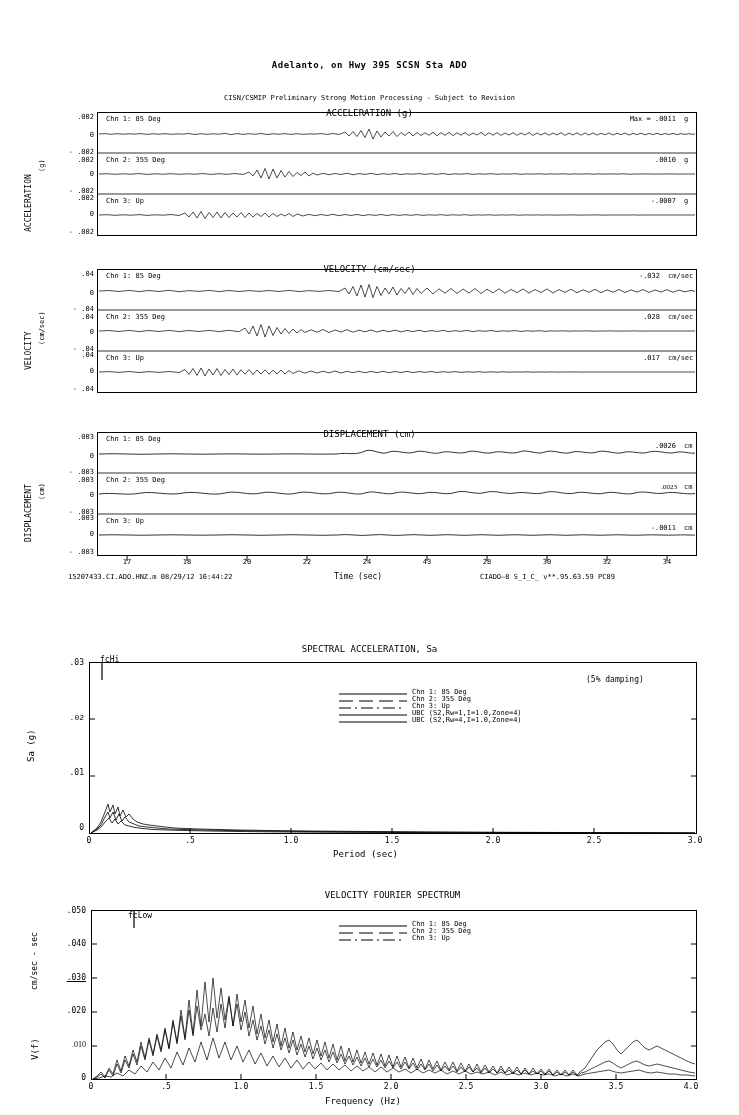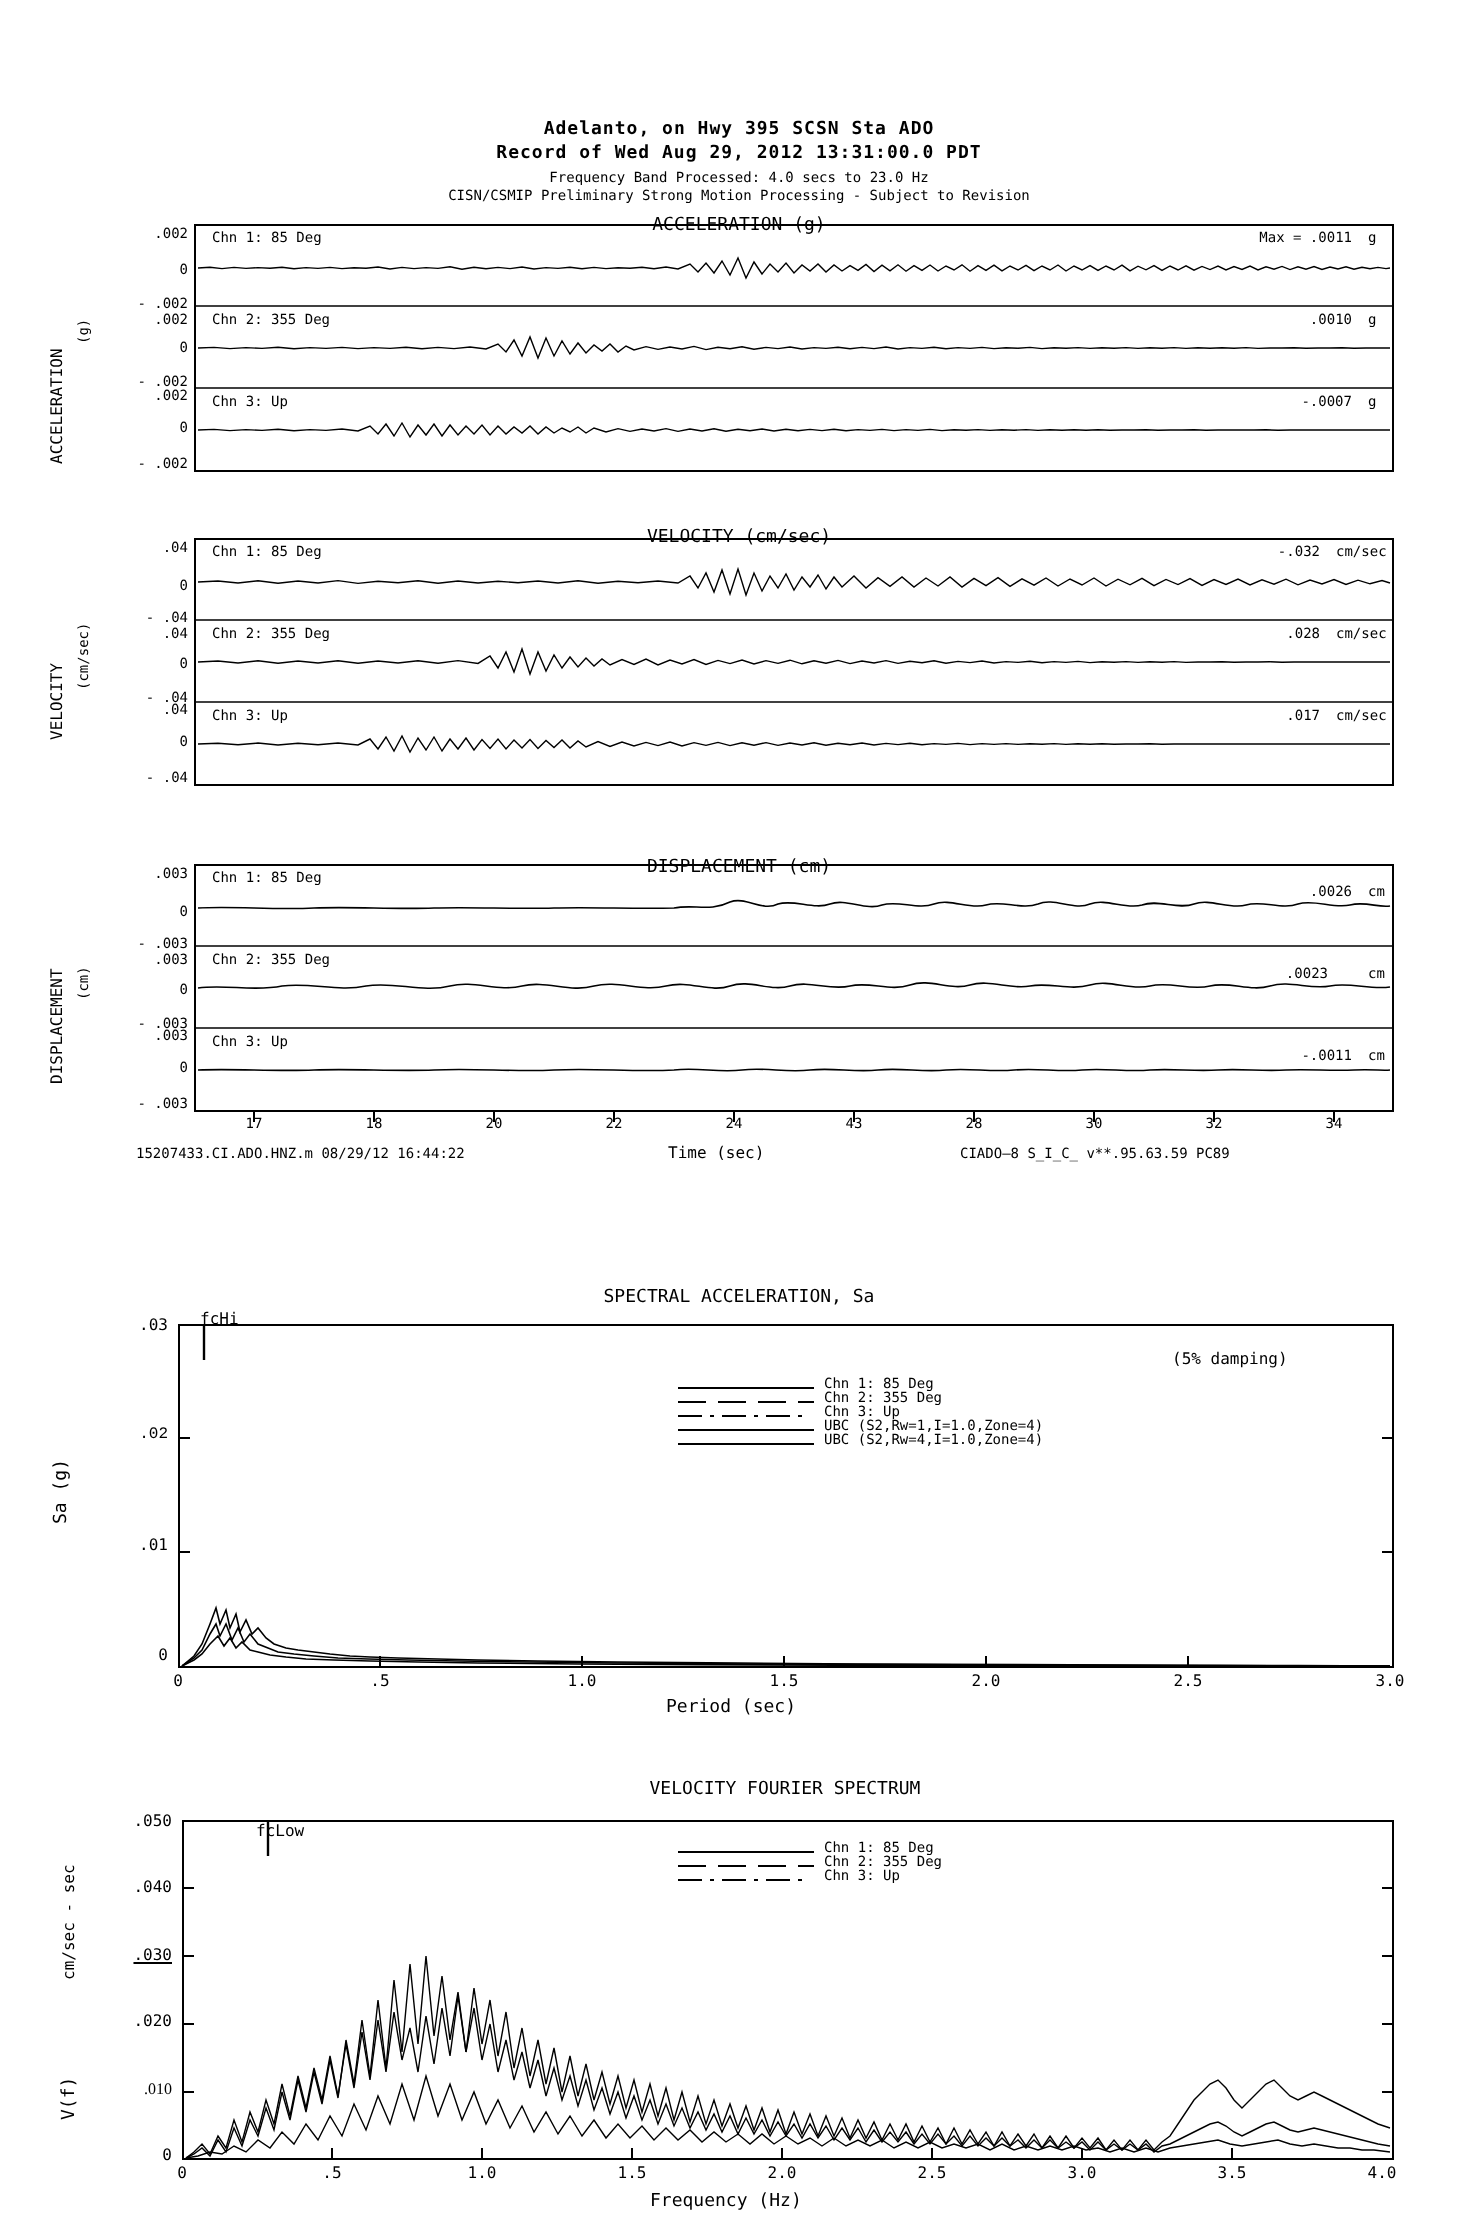--- a/index.html
+++ b/index.html
@@ -16,22 +16,20 @@
   .trace{fill:none;stroke:#000;stroke-width:0.7;}
   .trace2{fill:none;stroke:#000;stroke-width:0.8;}
   .legline{stroke:#000;stroke-width:1;}
 </style>
 </head>
 <body>
 
 <div class="page">
 
   <div class="abs ctr t9 bold" style="left:0;top:60px;width:739px;letter-spacing:0.5px;">Adelanto, on Hwy 395    SCSN Sta ADO</div>
-  <div class="abs ctr t9 bold" style="left:0;top:72px;width:739px;letter-spacing:0.5px;">Record of Wed Aug 29, 2012 13:31:00.0 PDT</div>
-  <div class="abs ctr t7" style="left:0;top:85px;width:739px;">Frequency Band Processed: 4.0 secs to 23.0 Hz</div>
   <div class="abs ctr t7" style="left:0;top:94px;width:739px;">CISN/CSMIP Preliminary Strong Motion Processing - Subject to Revision</div>
 
   <div class="abs ctr t9" style="left:0;top:108px;width:739px;">ACCELERATION (g)</div>
 
   <div class="abs rot t8" style="left:24px;top:232px;">ACCELERATION</div>
   <div class="abs rot t7" style="left:38px;top:172px;">(g)</div>
 
   <div class="abs t7" style="left:62px;top:113px;text-align:right;width:32px;">.002</div>
   <div class="abs t7" style="left:62px;top:131px;text-align:right;width:32px;">0</div>
   <div class="abs t7" style="left:56px;top:148px;text-align:right;width:38px;">- .002</div>
@@ -130,21 +128,21 @@
     <path class="trace2" d="M2,62 C16,60 30,64 44,61 C58,59 72,64 86,61 C100,58.5 114,64.5 128,61 C140,58 152,64 164,61 C176,58 188,64.5 200,61 C212,58 224,64 236,61 C248,58 258,64.5 268,61 C278,57.5 288,64 298,61 C308,58 318,63.5 328,61 C338,58.5 348,64 358,60.5 C368,57 378,63.5 388,60.5 C398,57.5 408,63 418,61 C428,59 438,63.5 448,60.5 C458,57.5 468,63.5 478,61 C488,58.5 498,63.5 508,61 C518,58.5 528,64 538,61 C548,58 558,63 568,61 C578,59 588,63 598,61.5"></path>
     <path class="trace2" d="M2,103 C20,102.2 40,103.8 60,103 C80,102.3 100,103.7 120,103 C140,102 160,104 180,103 C200,102 220,104 240,103 C252,101.5 262,104.5 274,103 C286,101.5 296,104.5 308,103 C320,101.8 330,104.2 342,103 C354,101.8 364,104.2 376,103 C388,102 398,104 410,103 C422,102 432,104 444,103 C456,102 466,104 478,103 C490,102.2 500,103.8 512,103 C524,102.2 534,103.8 546,103 C558,102.4 568,103.6 580,103 C590,102.6 594,103.4 598,103"></path>
   </svg>
 
   <div class="abs t7" style="left:106px;top:435px;">Chn 1: 85 Deg</div>
   <div class="abs t7" style="left:106px;top:476px;">Chn 2: 355 Deg</div>
   <div class="abs t7" style="left:106px;top:517px;">Chn 3: Up</div>
 
   <div class="abs t7" style="left:560px;top:442px;text-align:right;width:116px;">.0026</div>
   <div class="abs t7" style="left:684px;top:442px;">cm</div>
-  <div class="abs t7" style="left:548px;top:483px;text-align:right;width:116px;">.0023</div>
+  <div class="abs t7" style="left:561px;top:483px;text-align:right;width:116px;font-family:Liberation Serif, serif;">.0023</div>
   <div class="abs t7" style="left:684px;top:483px;">cm</div>
   <div class="abs t7" style="left:560px;top:524px;text-align:right;width:116px;">-.0011</div>
   <div class="abs t7" style="left:684px;top:524px;">cm</div>
 
   <svg class="abs" style="left:97px;top:556px;" width="600" height="6">
     <line x1="30" y1="0" x2="30" y2="5" stroke="#000"></line>
     <line x1="90" y1="0" x2="90" y2="5" stroke="#000"></line>
     <line x1="150" y1="0" x2="150" y2="5" stroke="#000"></line>
     <line x1="210" y1="0" x2="210" y2="5" stroke="#000"></line>
     <line x1="270" y1="0" x2="270" y2="5" stroke="#000"></line>

